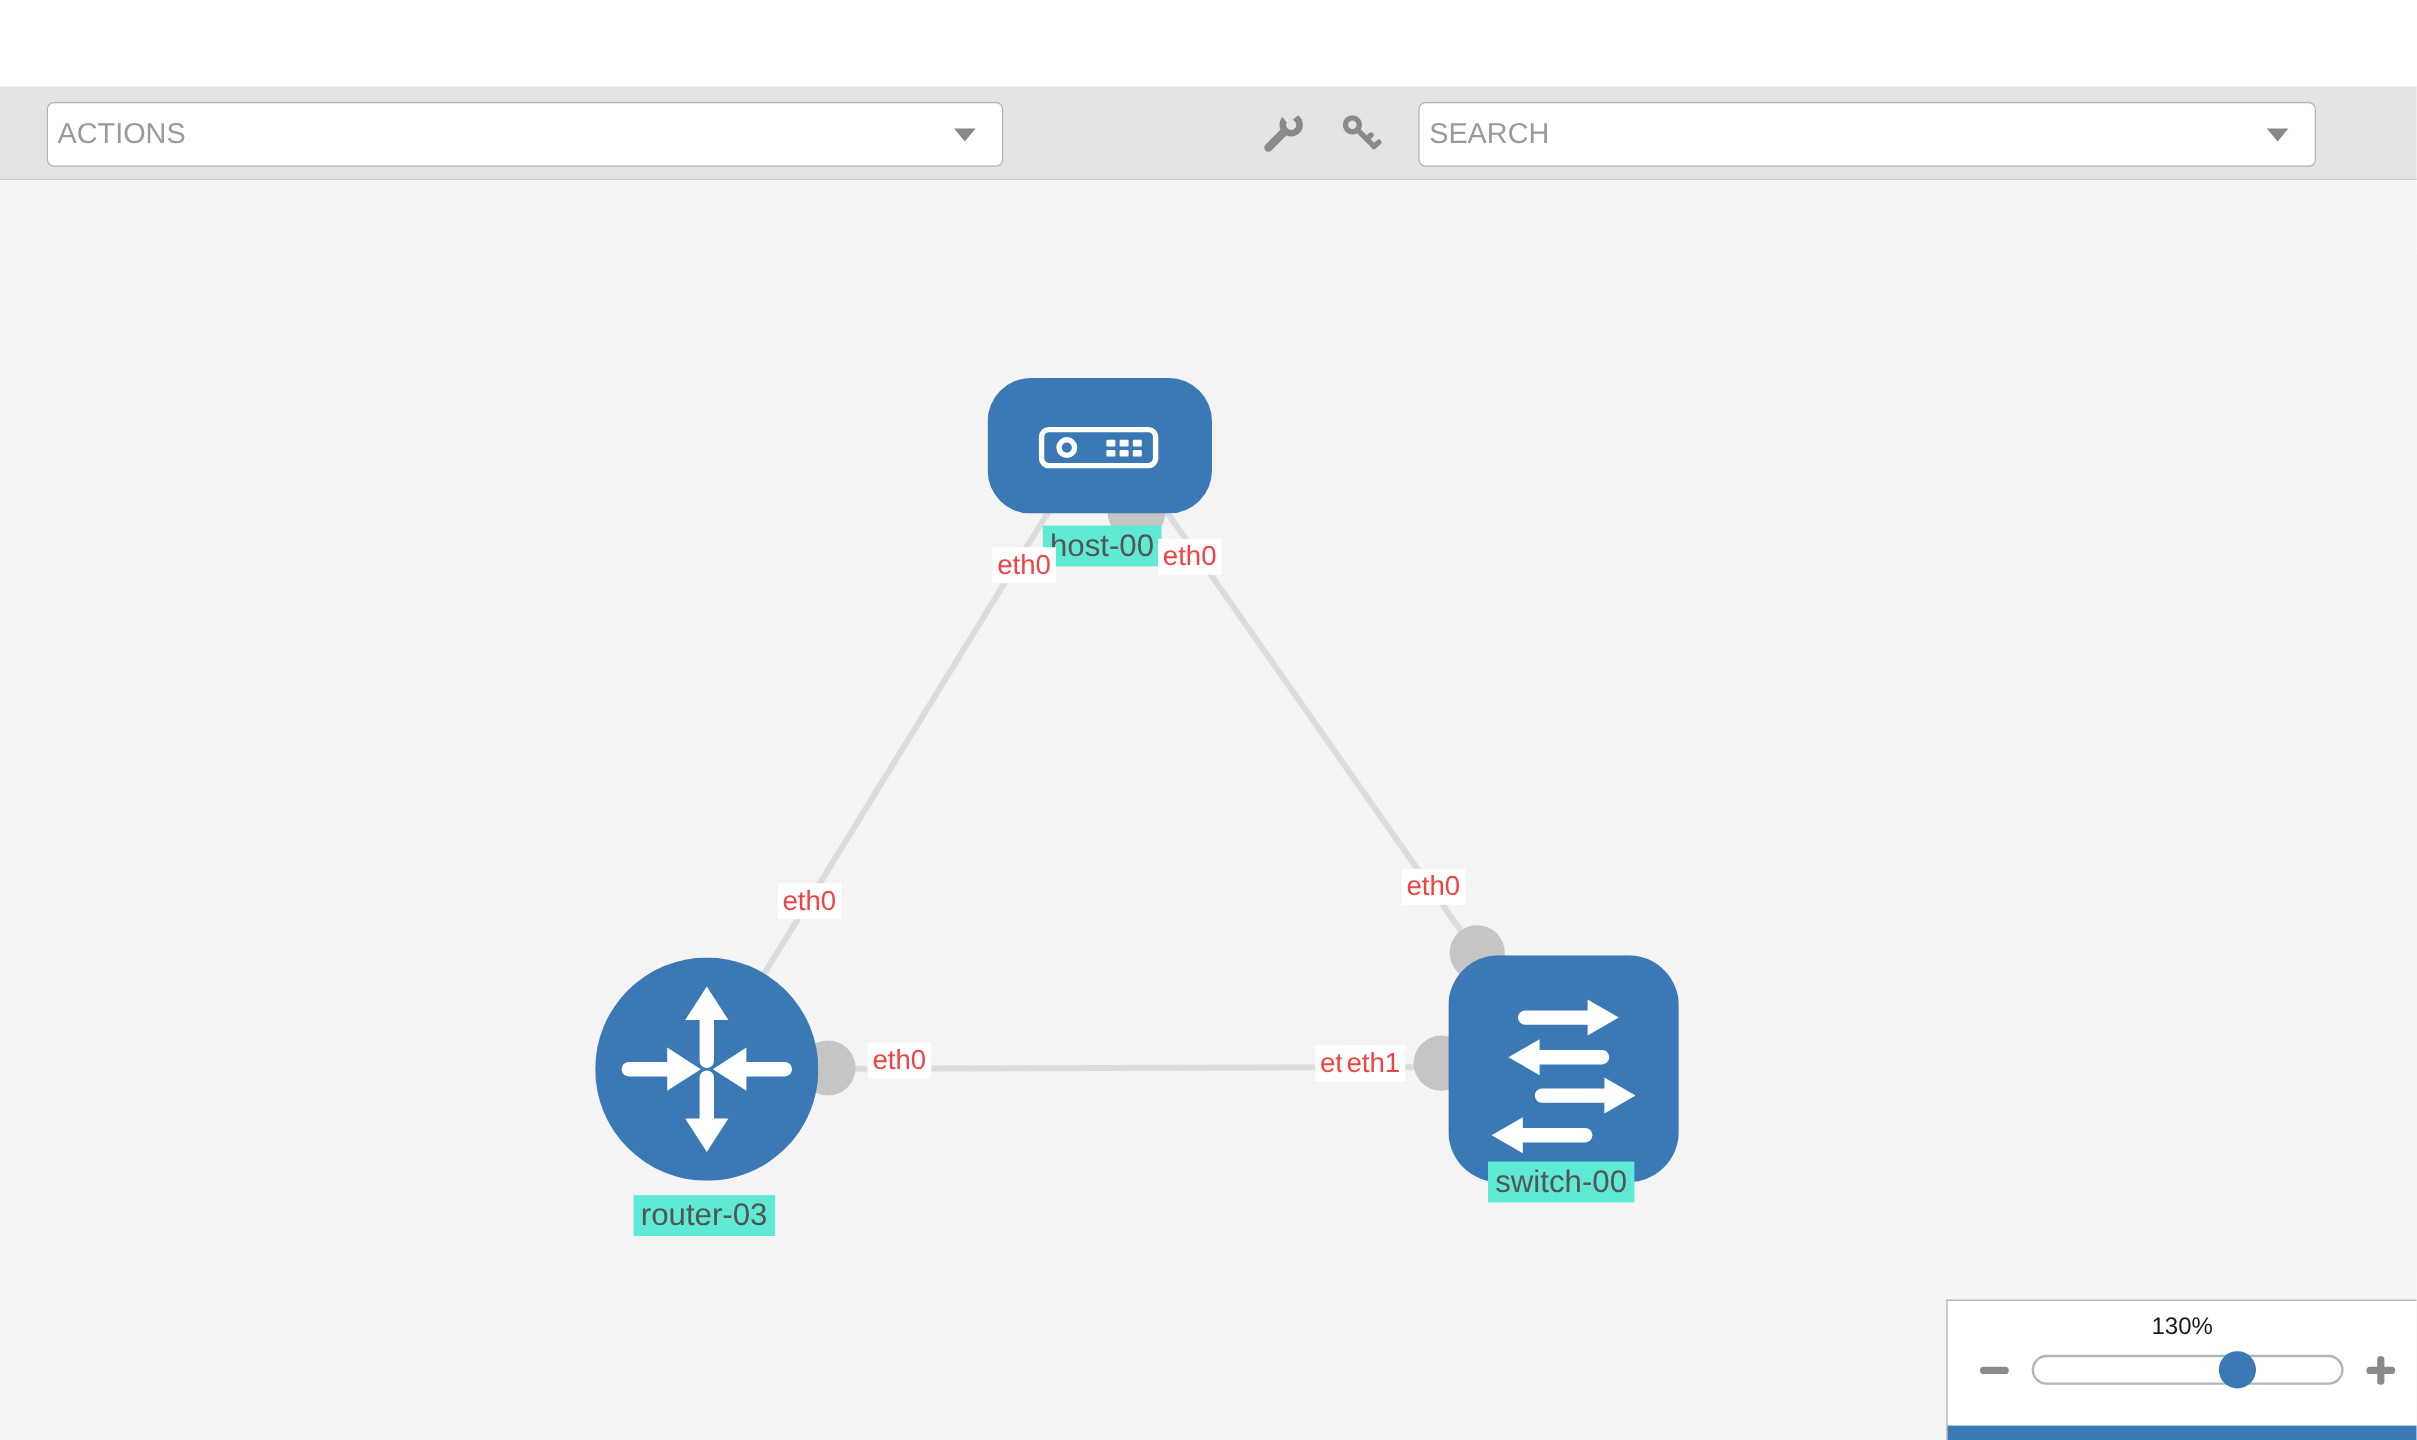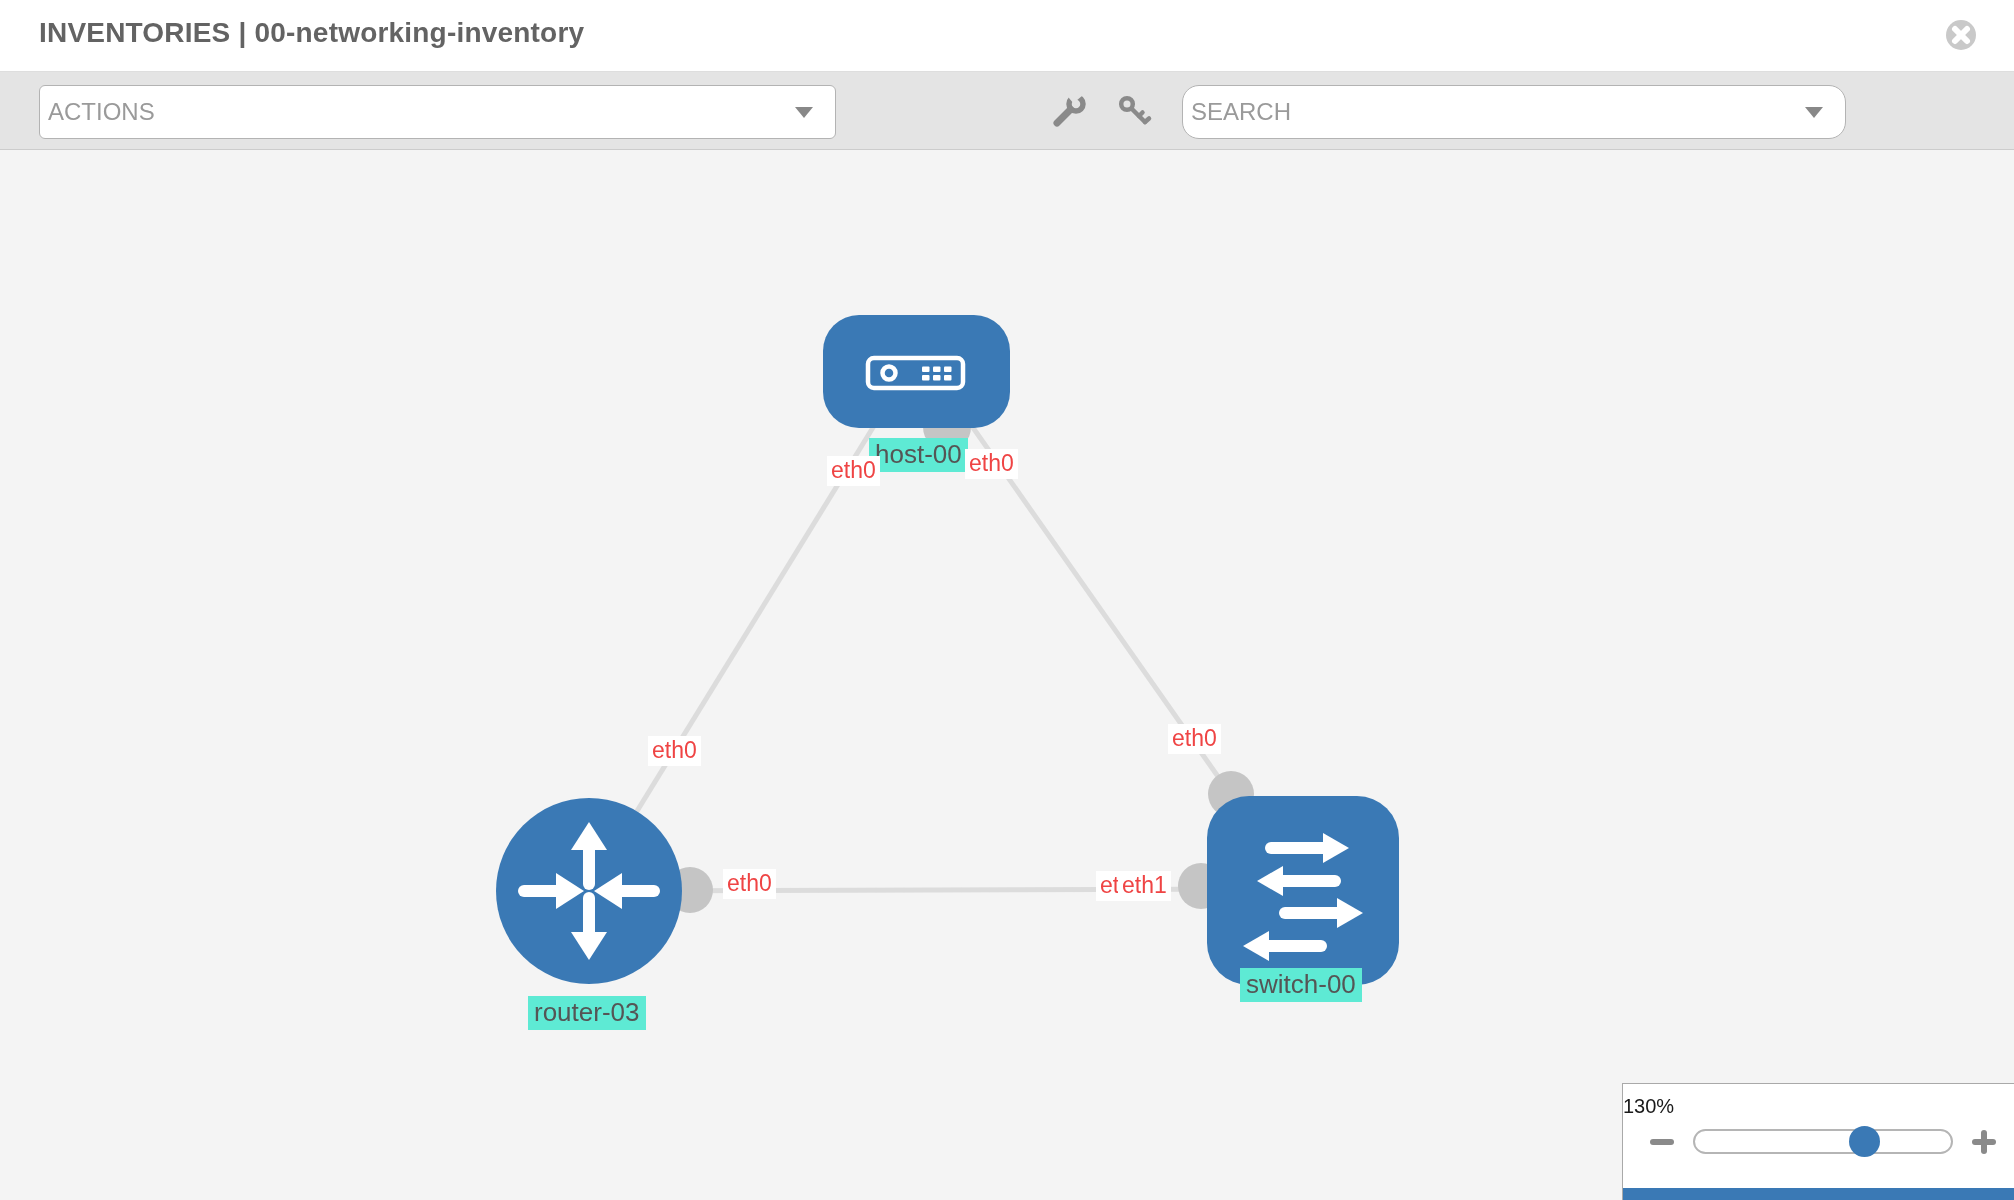--- a/index.html
+++ b/index.html
@@ -9,60 +9,50 @@
 
   
   .header { position:absolute; top:0; left:0; right:0; height:71px; background:#fff; border-bottom:1px solid #dedede; }
   .title { position:absolute; left:39px; top:17px; font-size:28px; font-weight:700; color:#636363; letter-spacing:.2px; white-space:nowrap; }
   .close-btn { position:absolute; right:36px; top:18px; width:34px; height:34px; cursor:pointer; }
 
   
   .toolbar { position:absolute; top:72px; left:0; right:0; height:77px; background:#e4e4e4; border-bottom:1px solid #cccccc; }
   .dropdown { position:absolute; top:13px; height:54px; background:#fff; border:1px solid #b3b3b3; border-radius:6px; box-sizing:border-box; display:flex; align-items:center; font-size:24px; color:#9a9a9a; padding:0 8px; cursor:pointer; }
   .dd-actions { left:39px; width:797px; }
-  .dd-search { left:1182px; width:664px;border-radius:17px; }
+  .dd-search { left:1182px; width:748px; }
   .caret { position:absolute; right:22px; top:50%; margin-top:-5px; width:0; height:0; border-left:9px solid transparent; border-right:9px solid transparent; border-top:11px solid #888; }
   .tool-icon { position:absolute; top:21px; width:38px; height:38px; cursor:pointer; }
   .icon-wrench { left:1049px; }
   .icon-key { left:1116px; }
 
   
   .canvas { position:absolute; top:150px; left:0; width:2014px; height:1050px; background:#f4f4f4; overflow:hidden; }
   .links-svg { position:absolute; left:0; top:0; z-index:1; }
   .port { position:absolute; border-radius:50%; background:#c5c5c5; z-index:2; }
   .node { position:absolute; z-index:3; cursor:pointer; }
   .nlabel { position:absolute; z-index:4; background:#5eead4; color:#555; font-size:26px; padding:2px 6px; line-height:1.15; white-space:nowrap; }
   .plabel { position:absolute; z-index:4; background:#fff; color:#ef4444; font-size:23px; padding:1px 4px; line-height:1.2; white-space:nowrap; }
 
   
   .zoom-panel { position:absolute; left:1622px; top:933px; width:392px; height:117px; background:#fff; border-top:1px solid #a9a9a9; border-left:1px solid #a9a9a9; box-sizing:border-box; z-index:6; }
-  .zoom-level { position:absolute; top:11px; left:0; width:100%; font-size:20px; color:#1a1a1a; }
+  .zoom-level { position:absolute; top:11px; left:0; width:100%; text-align:center; font-size:20px; color:#1a1a1a; }
   .minus-icon { position:absolute; left:27px; top:55px; width:24px; height:6px; border-radius:3px; background:#8a8a8a; cursor:pointer; }
   .plus-icon { position:absolute; left:349px; top:46px; width:24px; height:24px; cursor:pointer; }
   .plus-icon::before { content:""; position:absolute; left:0; top:9px; width:24px; height:6px; border-radius:3px; background:#8a8a8a; }
   .plus-icon::after { content:""; position:absolute; left:9px; top:0; width:6px; height:24px; border-radius:3px; background:#8a8a8a; }
   .slider-track { position:absolute; left:70px; top:45px; width:260px; height:25px; border:2px solid #b5b5b5; border-radius:15px; background:#fff; box-sizing:border-box; cursor:pointer; }
   .slider-knob { position:absolute; left:154px; top:-5px; width:31px; height:31px; border-radius:50%; background:#3a79b5; cursor:grab; }
   .key-strip { position:absolute; left:0; bottom:0; width:100%; height:12px; background:#3a79b5; }
 </style>
 </head>
 <body>
 
 <div class="app">
 
-  <div class="header">
-    <div class="title">INVENTORIES | 00-networking-inventory</div>
-    <div class="close-btn">
-      <svg width="34" height="34" viewBox="0 0 34 34">
-        <circle cx="17" cy="17" r="15" fill="#c9c9c9"></circle>
-        <line x1="11" y1="11" x2="23" y2="23" stroke="#fff" stroke-width="6" stroke-linecap="round"></line>
-        <line x1="23" y1="11" x2="11" y2="23" stroke="#fff" stroke-width="6" stroke-linecap="round"></line>
-      </svg>
-    </div>
-  </div>
 
   <div class="toolbar">
     <div class="dropdown dd-actions">
       <span>ACTIONS</span>
       <span class="caret"></span>
     </div>
 
     <div class="tool-icon icon-wrench">
       <svg width="38" height="38" viewBox="0 0 38 38">
         <circle cx="27" cy="11" r="7" fill="none" stroke="#8a8a8a" stroke-width="5.5"></circle>

